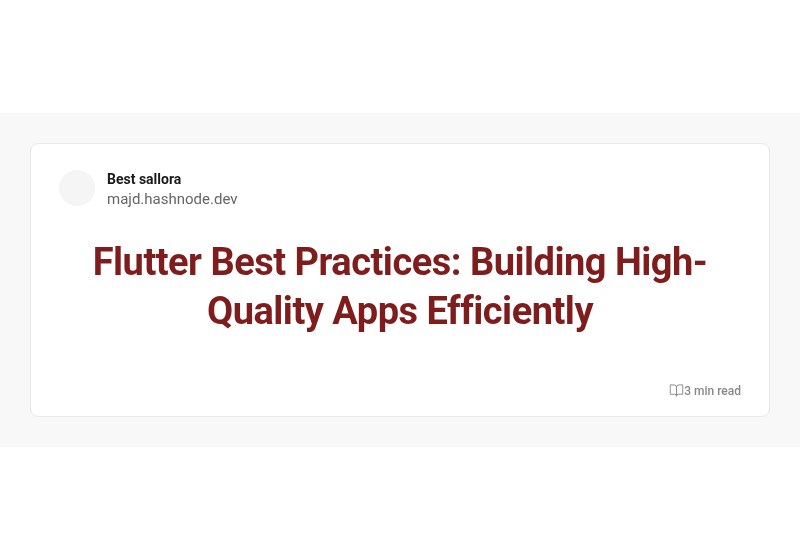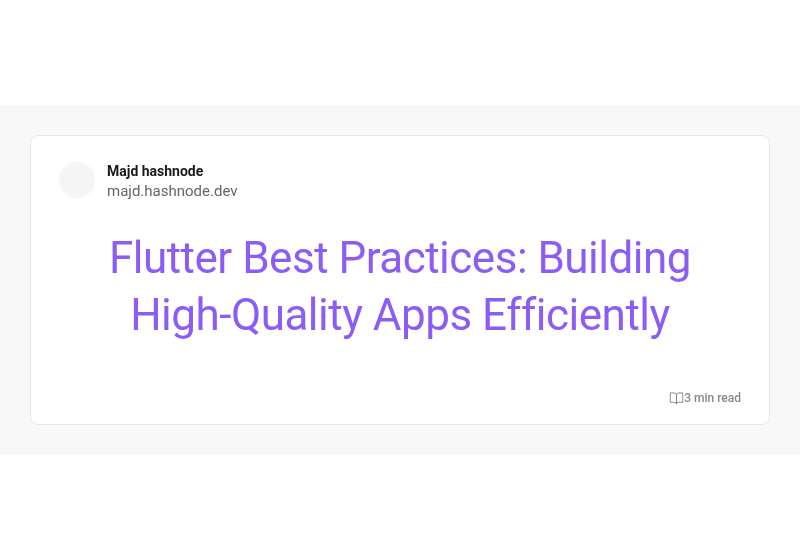--- a/index.html
+++ b/index.html
@@ -51,23 +51,23 @@
       color: #1a1a1a;
       line-height: 1.3;
     }
     .author-domain {
       font-size: 15px;
       color: #666;
       line-height: 1.4;
       margin-top: 1px;
     }
     .title {
-      font-size: 44px;
-      font-weight: 400;
-      color: #8b5cf6;
+      font-size: 38px;
+      font-weight: 700;
+      color: #7f1d1d;
       text-align: center;
       line-height: 1.28;
       letter-spacing: -0.5px;
       padding: 0 10px;
       margin-bottom: 48px;
     }
     .read-time {
       display: flex;
       align-items: center;
       justify-content: flex-end;
@@ -93,21 +93,21 @@
     }
   </style>
 </head>
 <body>
 
 <div class="outer-container">
   <div class="card">
     <div class="author-section">
       <div class="avatar"></div>
       <div class="author-info">
-        <div class="author-name">Majd hashnode</div>
+        <div class="author-name">Best sallora</div>
         <div class="author-domain">majd.hashnode.dev</div>
       </div>
     </div>
     <h1 class="title">Flutter Best Practices: Building High-Quality Apps Efficiently</h1>
     <div class="read-time">
       <span class="book-icon">
         <svg viewBox="0 0 24 24">
           <path d="M2 3h6a4 4 0 0 1 4 4v14a3 3 0 0 0-3-3H2z"></path>
           <path d="M22 3h-6a4 4 0 0 0-4 4v14a3 3 0 0 1 3-3h7z"></path>
         </svg>

